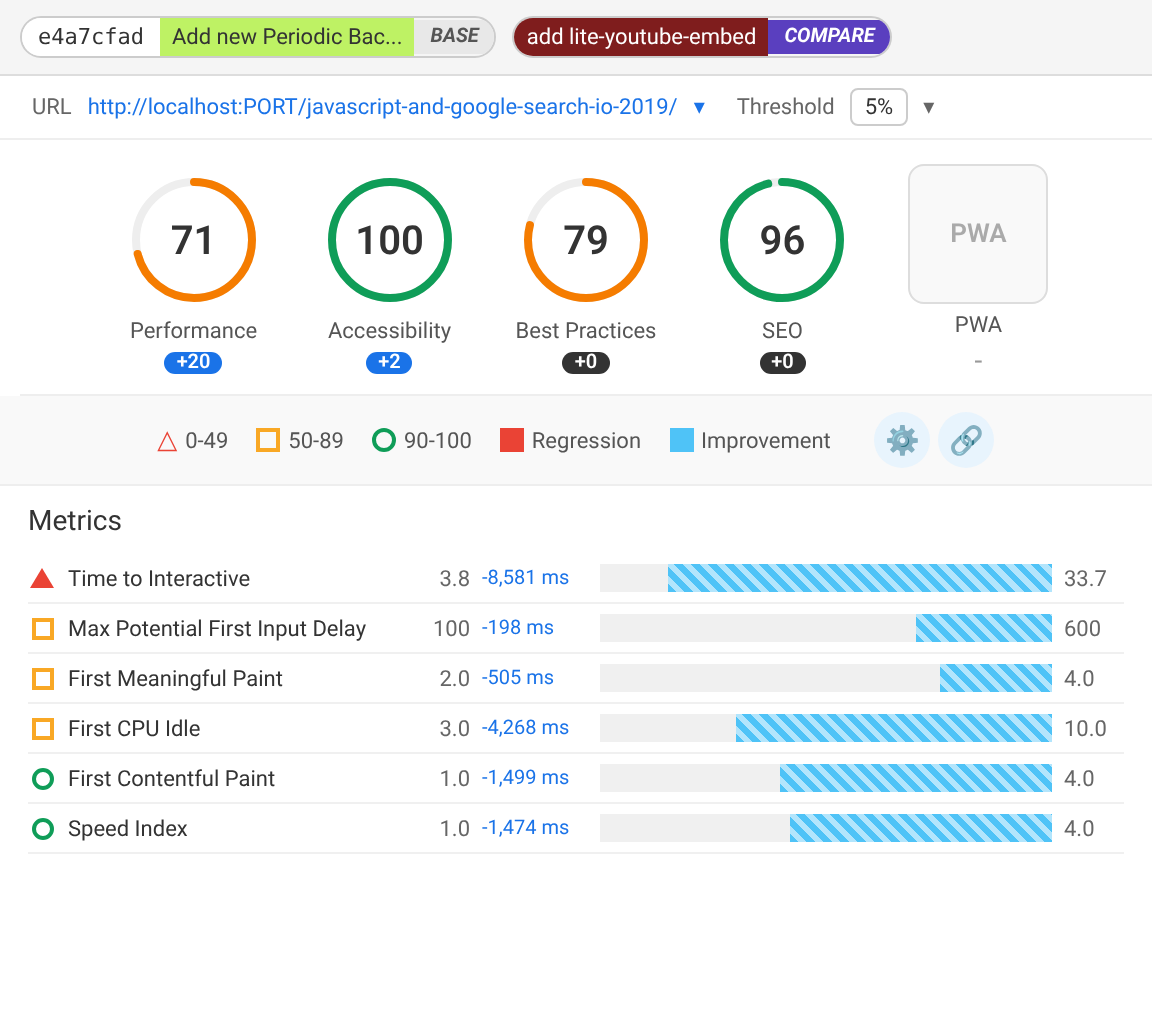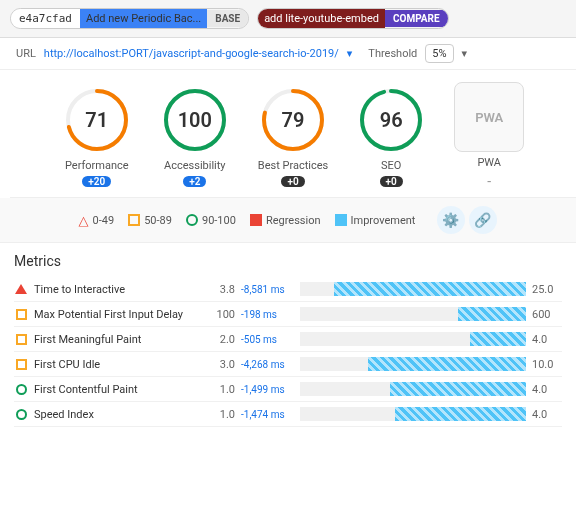--- a/index.html
+++ b/index.html
@@ -31,32 +31,33 @@
     }
     .commit-hash {
       padding: 3px 8px;
       font-family: monospace;
       font-size: 11px;
     }
     .commit-hash.base-hash { background: #fff; color: #333; }
     .commit-hash.compare-hash { background: #7c6fcd; color: #fff; }
     .commit-message {
       padding: 3px 6px;
-      background: #3b82f6;
+      background: #bef264;
       color: #333;
       max-width: 140px;
       overflow: hidden;
       text-overflow: ellipsis;
       white-space: nowrap;
     }
     .commit-message.compare-msg { background: #7f1d1d; color: #fff; }
     .commit-type {
       padding: 3px 8px;
       font-weight: bold;
       font-size: 10px;
+      font-style: italic;
     }
     .commit-type.base { background: #e8e8e8; color: #555; }
     .commit-type.compare { background: #5a3fbf; color: #fff; }
 
     
     .url-bar {
       display: flex;
       align-items: center;
       padding: 6px 16px;
       gap: 8px;
@@ -423,21 +424,21 @@
           <div class="icon-triangle"></div>
         </div>
     <span class="metric-name">Time to Interactive</span>
     <span class="metric-base-val">3.8</span>
     <div class="metric-bar-area">
       <span class="metric-change">-8,581 ms</span>
       <div class="metric-bar-container">
         <div class="metric-bar-fill" style="width:85%;"></div>
       </div>
     </div>
-    <span class="metric-compare-val">25.0</span>
+    <span class="metric-compare-val">33.7</span>
   </div>
       <div class="metric-row">
     <div class="metric-icon">
           <div class="icon-square"></div>
         </div>
     <span class="metric-name">Max Potential First Input Delay</span>
     <span class="metric-base-val">100</span>
     <div class="metric-bar-area">
       <span class="metric-change">-198 ms</span>
       <div class="metric-bar-container">

